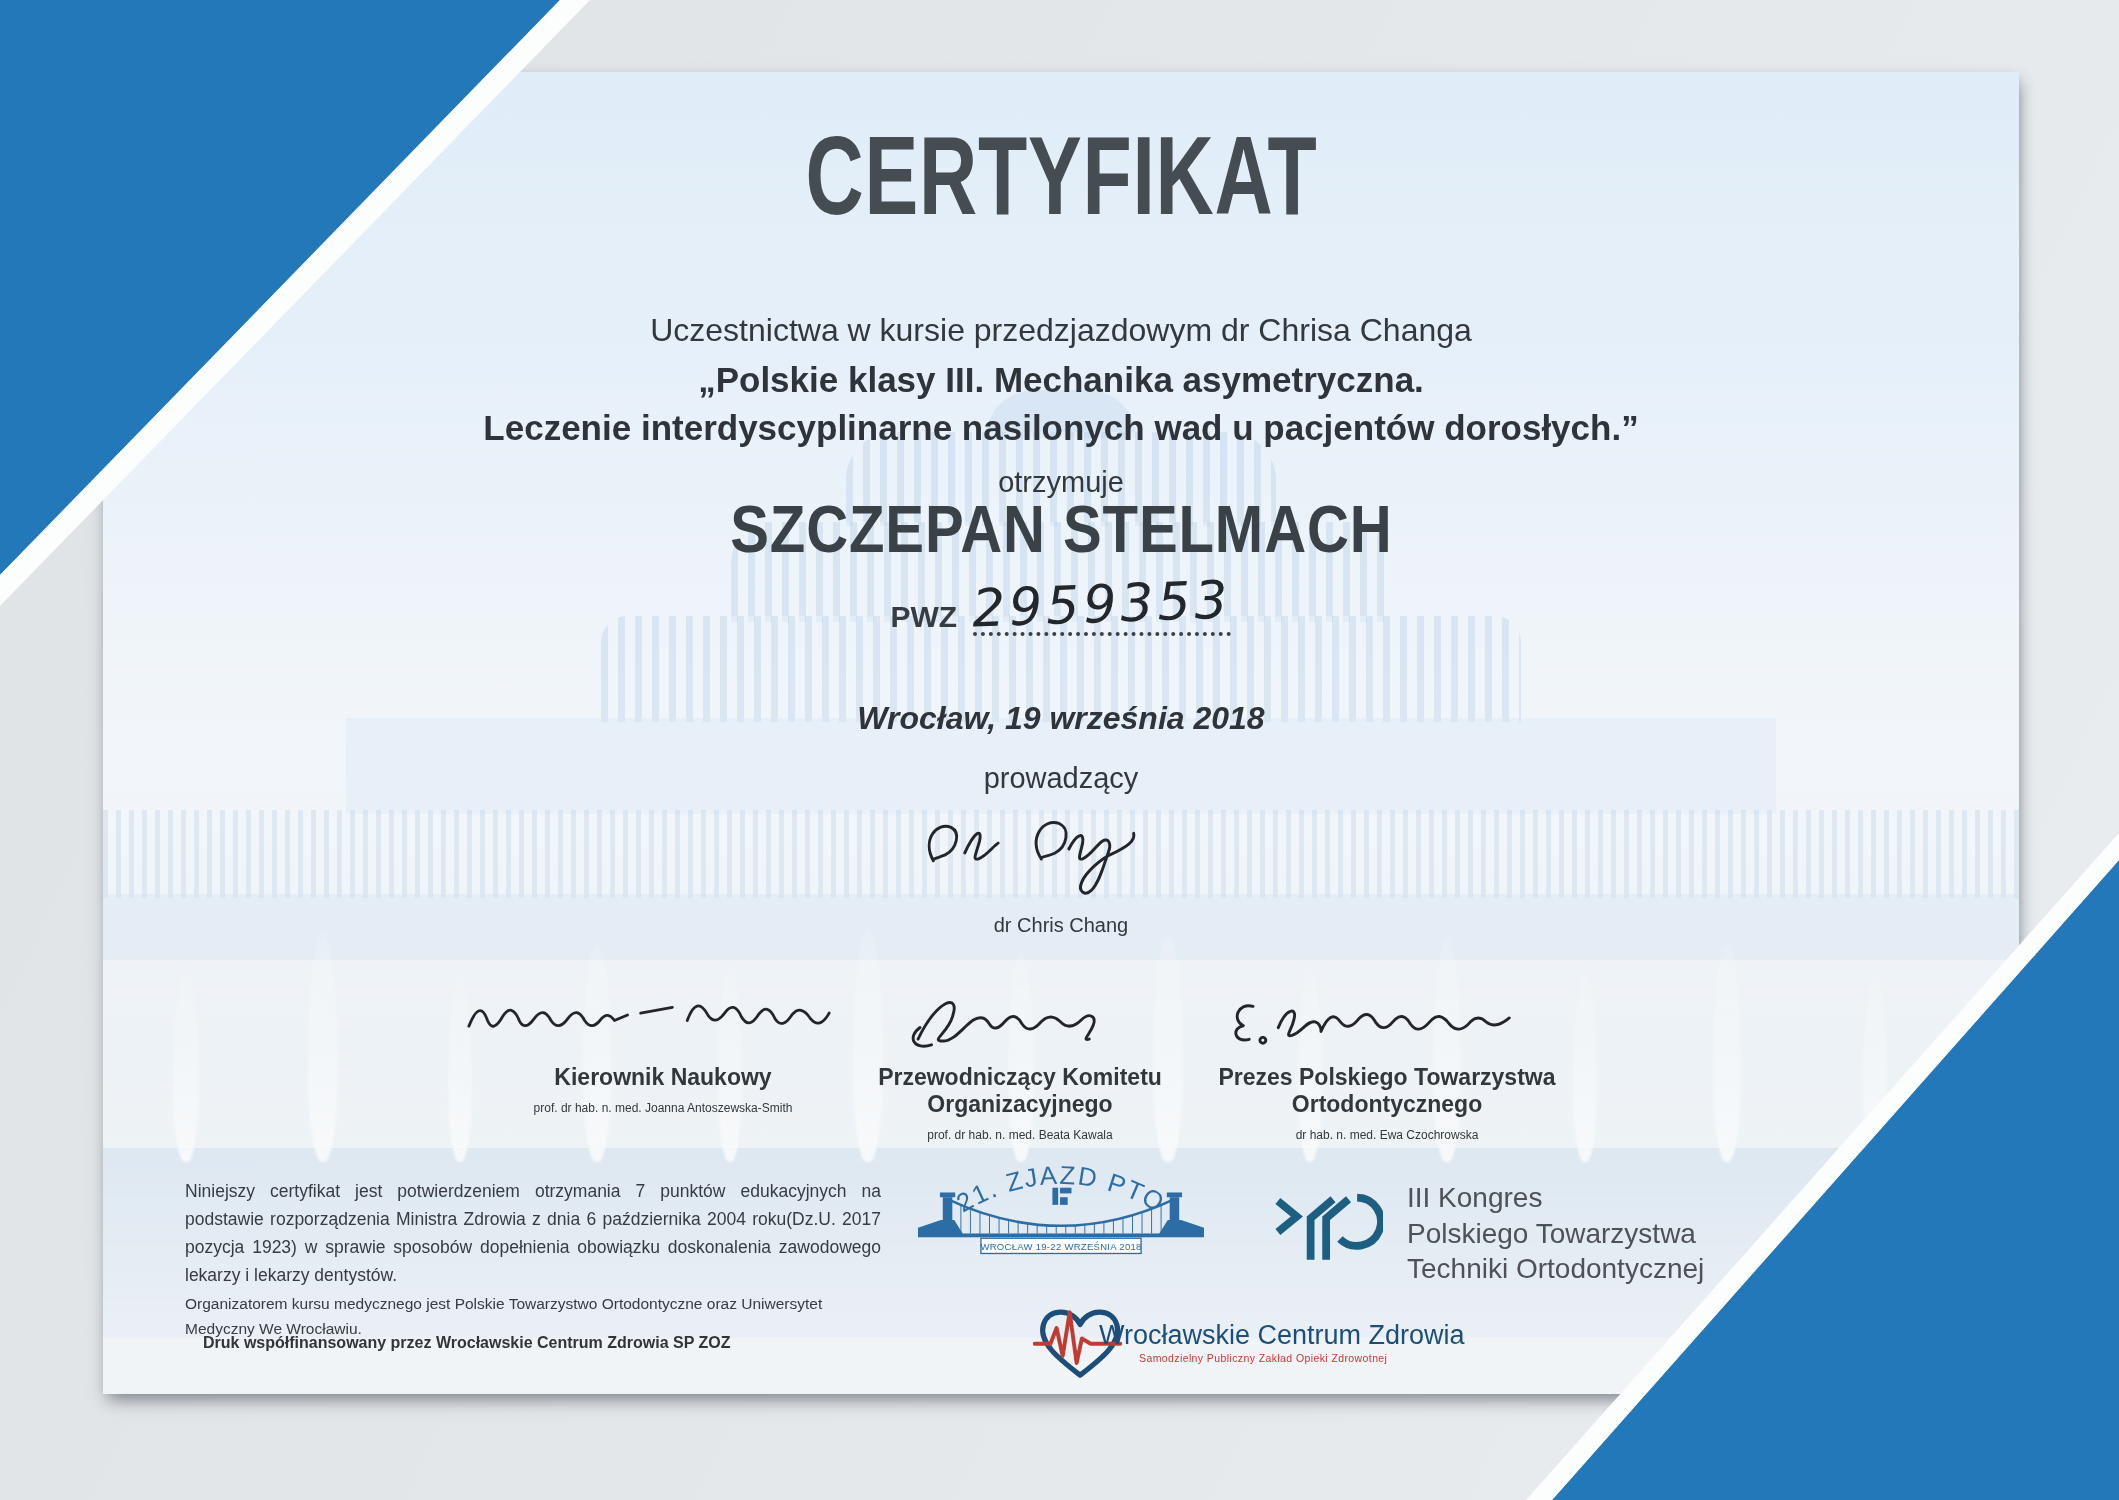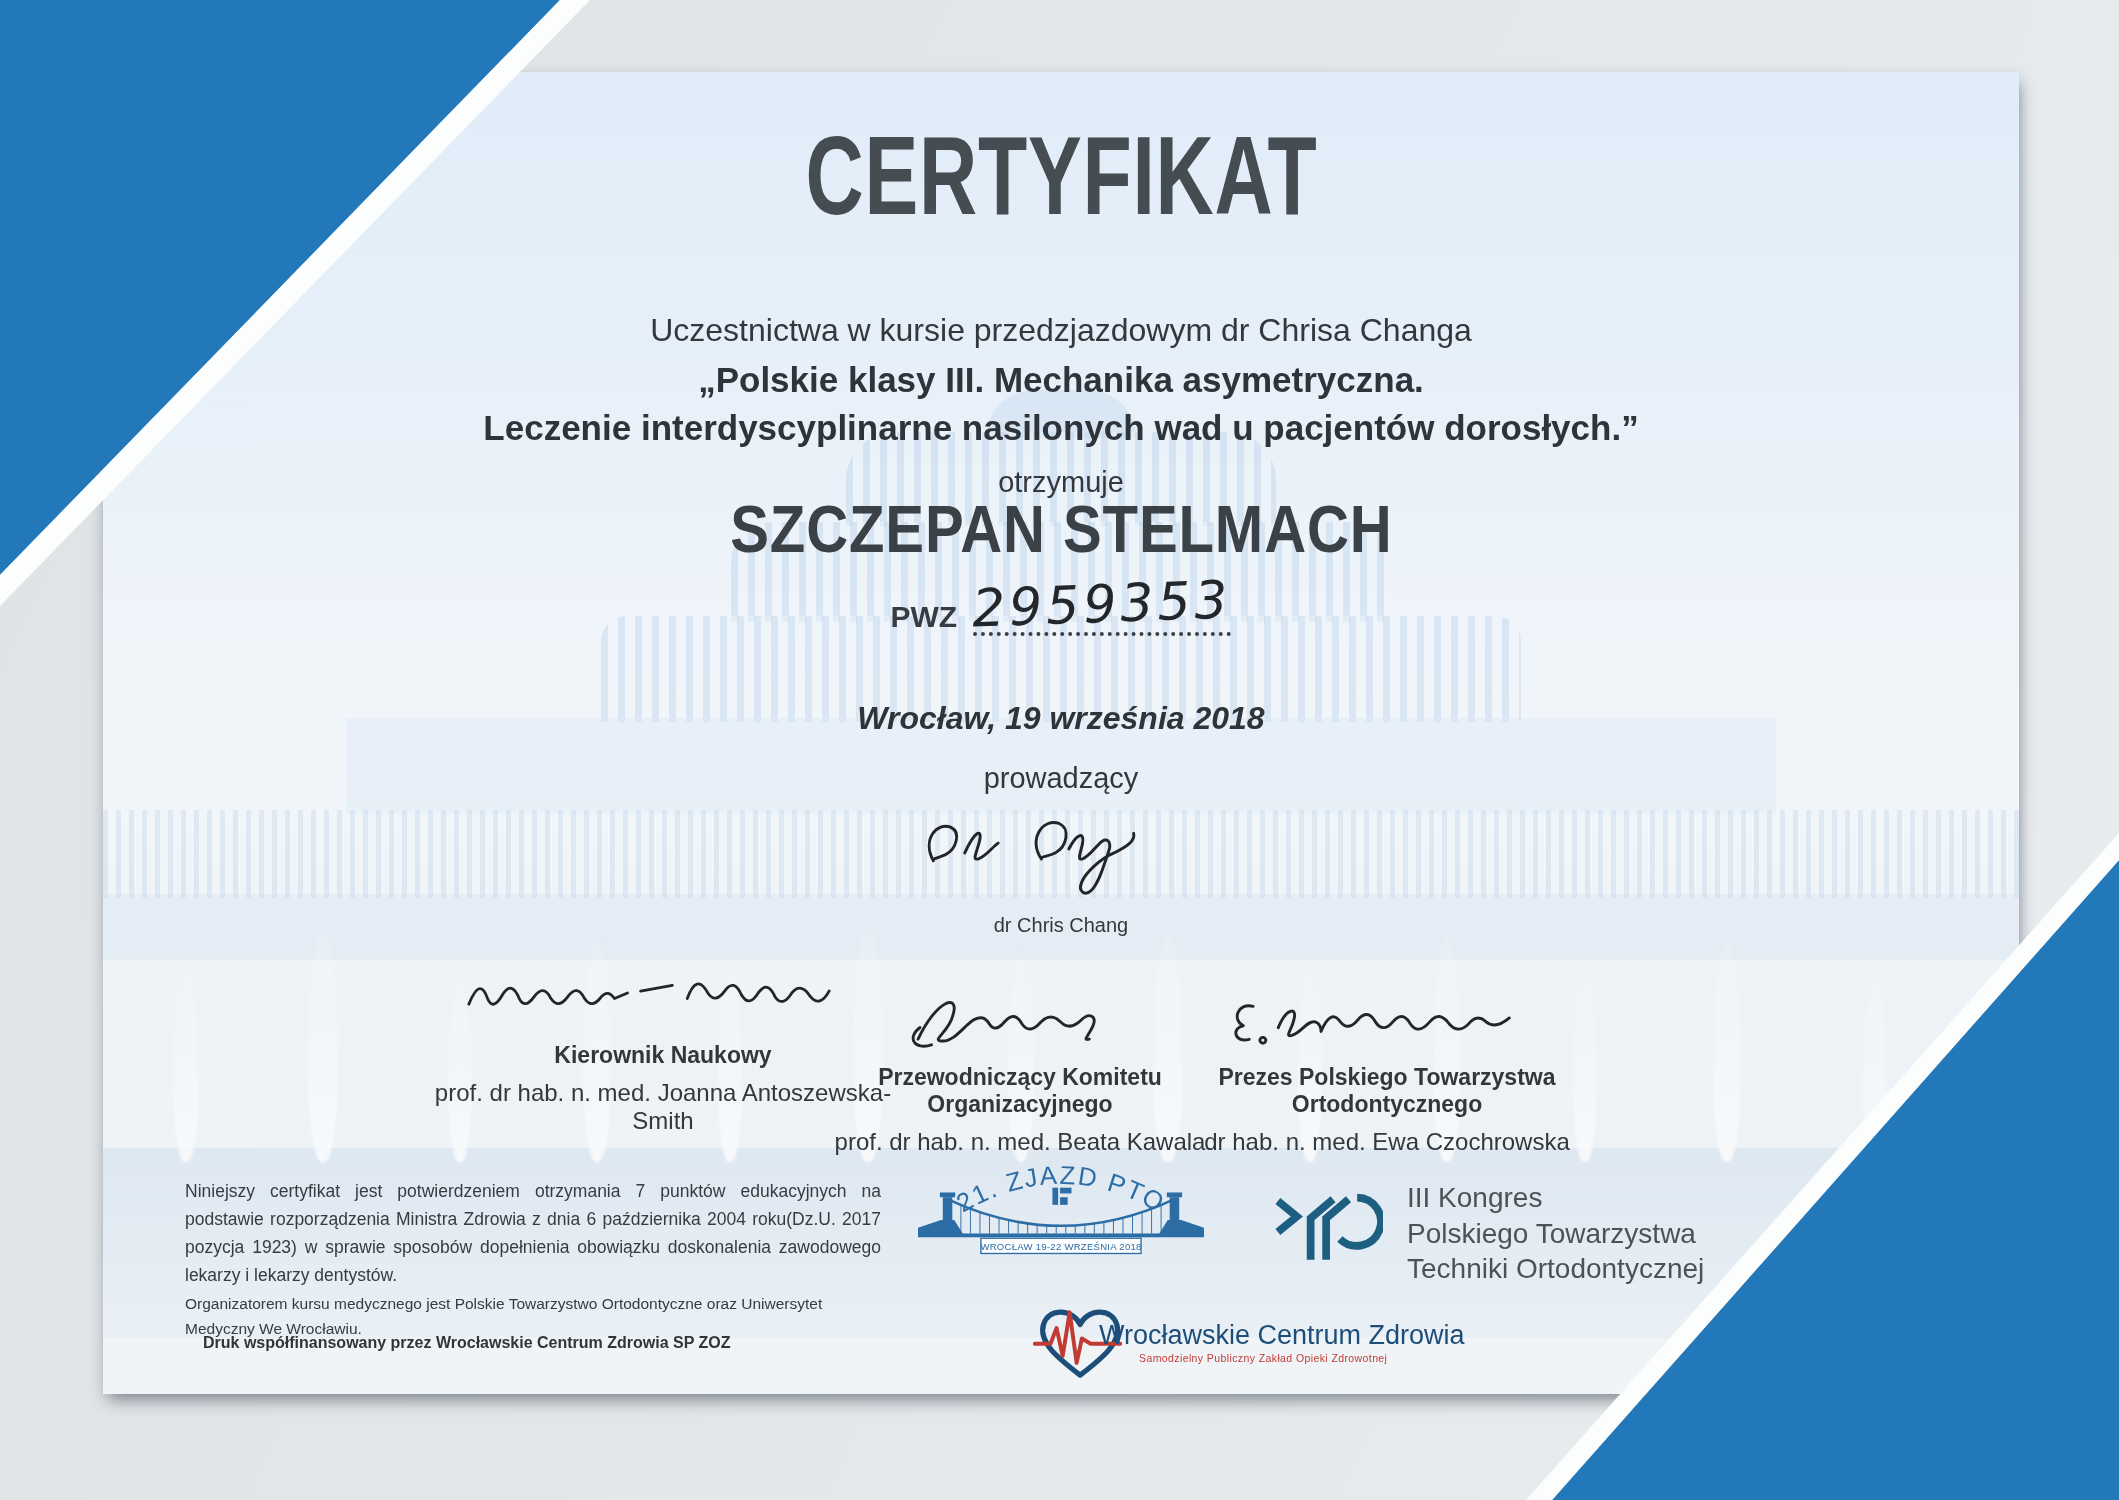--- a/index.html
+++ b/index.html
@@ -55,21 +55,21 @@
   .pwz-label{font-size:30px; font-weight:bold; color:#363c41; padding-bottom:2px;}
   .pwz-field{display:flex; flex-direction:column; align-items:center;}
   .pwz-number{font-family:"DejaVu Sans", sans-serif; font-size:52px; font-style:italic; color:#23272c;
     transform:rotate(-2deg); margin-bottom:-2px; letter-spacing:4px;}
   .pwz-dots{width:258px; border-bottom:4px dotted #3a4045; height:0;}
   .place-date{font-size:32px; font-weight:bold; color:#2f343a;}
   .caption{font-size:20px; color:#33383d;}
   .sig-col{position:absolute; text-align:center;}
   .sigline{height:112px; display:flex; align-items:flex-end; justify-content:center;}
   .role{font-size:23px; font-weight:bold; color:#32373c; margin-top:8px;}
-  .sig-name{font-size:24px; color:#33383d; margin-top:10px;}
+  .sig-name{font-size:12px; color:#33383d; margin-top:10px;}
   .legal{position:absolute; left:82px; top:1105px; width:696px; text-align:justify;
     font-size:17.5px; line-height:1.6; color:#363c41;}
   .legal .organizer{font-size:15.5px; margin-top:3px; text-align:left;}
   .kongres{position:absolute; left:1168px; top:1102px; display:flex; align-items:flex-start;}
   .kongres-text{margin-left:24px; font-size:28px; line-height:1.27; color:#4e5257; padding-top:6px;}
   .footer-note{position:absolute; left:100px; top:1262px; font-size:16px; font-weight:bold; color:#303539;}
   .wcz{position:absolute; left:930px; top:1228px; display:flex; align-items:center;}
   .wcz-text{margin-left:-30px; display:flex; flex-direction:column;}
   .wcz-name{font-size:27px; color:#1c4e79;}
   .wcz-sub{font-size:10.5px; color:#c23b33; letter-spacing:.4px; margin-top:1px; margin-left:40px;}
@@ -134,21 +134,21 @@
     <div class="abs ctr small-label" style="top:690px;">prowadzący</div>
 
     <div class="abs ctr" style="top:724px;">
       <svg width="330" height="108" viewBox="0 0 320 110" style="display:inline-block">
         <path class="ink" d="M30,66 C18,44 34,26 48,32 C58,37 54,54 42,60 C35,63 28,64 30,66 M62,58 C72,36 80,32 77,46 C74,58 69,66 76,64 C84,61 90,52 96,48"></path>
         <path class="ink" d="M140,64 C126,44 142,22 158,28 C170,33 166,52 154,58 C146,62 138,62 140,64 M168,54 C176,38 184,36 182,48 C180,58 176,66 182,64 C190,61 196,50 202,46 C208,42 212,48 208,58 C203,72 199,88 191,96 C185,102 177,98 181,88 C185,78 200,64 214,58 C226,52 236,46 234,38"></path>
       </svg>
     </div>
     <div class="abs ctr caption" style="top:842px;">dr Chris Chang</div>
 
-    <div class="sig-col" style="left:325px; top:850px; width:470px;">
+    <div class="sig-col" style="left:325px; top:872px; width:470px;">
       <div class="sigline">
         <svg width="420" height="84" viewBox="0 0 440 90">
           <path class="ink" d="M12,58 Q24,28 32,52 Q38,66 48,48 Q58,32 66,52 Q72,64 82,50 Q92,36 100,52 Q108,64 118,50 Q128,36 136,52 Q144,64 154,50 Q161,42 168,52 L182,46 M196,44 L230,38 M246,52 Q256,24 268,46 Q276,58 286,44 Q296,30 304,48 Q312,62 322,46 Q332,32 340,50 Q348,62 358,46 Q368,34 378,50 Q388,62 398,44"></path>
         </svg>
       </div>
       <div class="role">Kierownik Naukowy</div>
       <div class="sig-name">prof. dr hab. n. med. Joanna Antoszewska-Smith</div>
     </div>
 
     <div class="sig-col" style="left:707px; top:872px; width:420px;">

